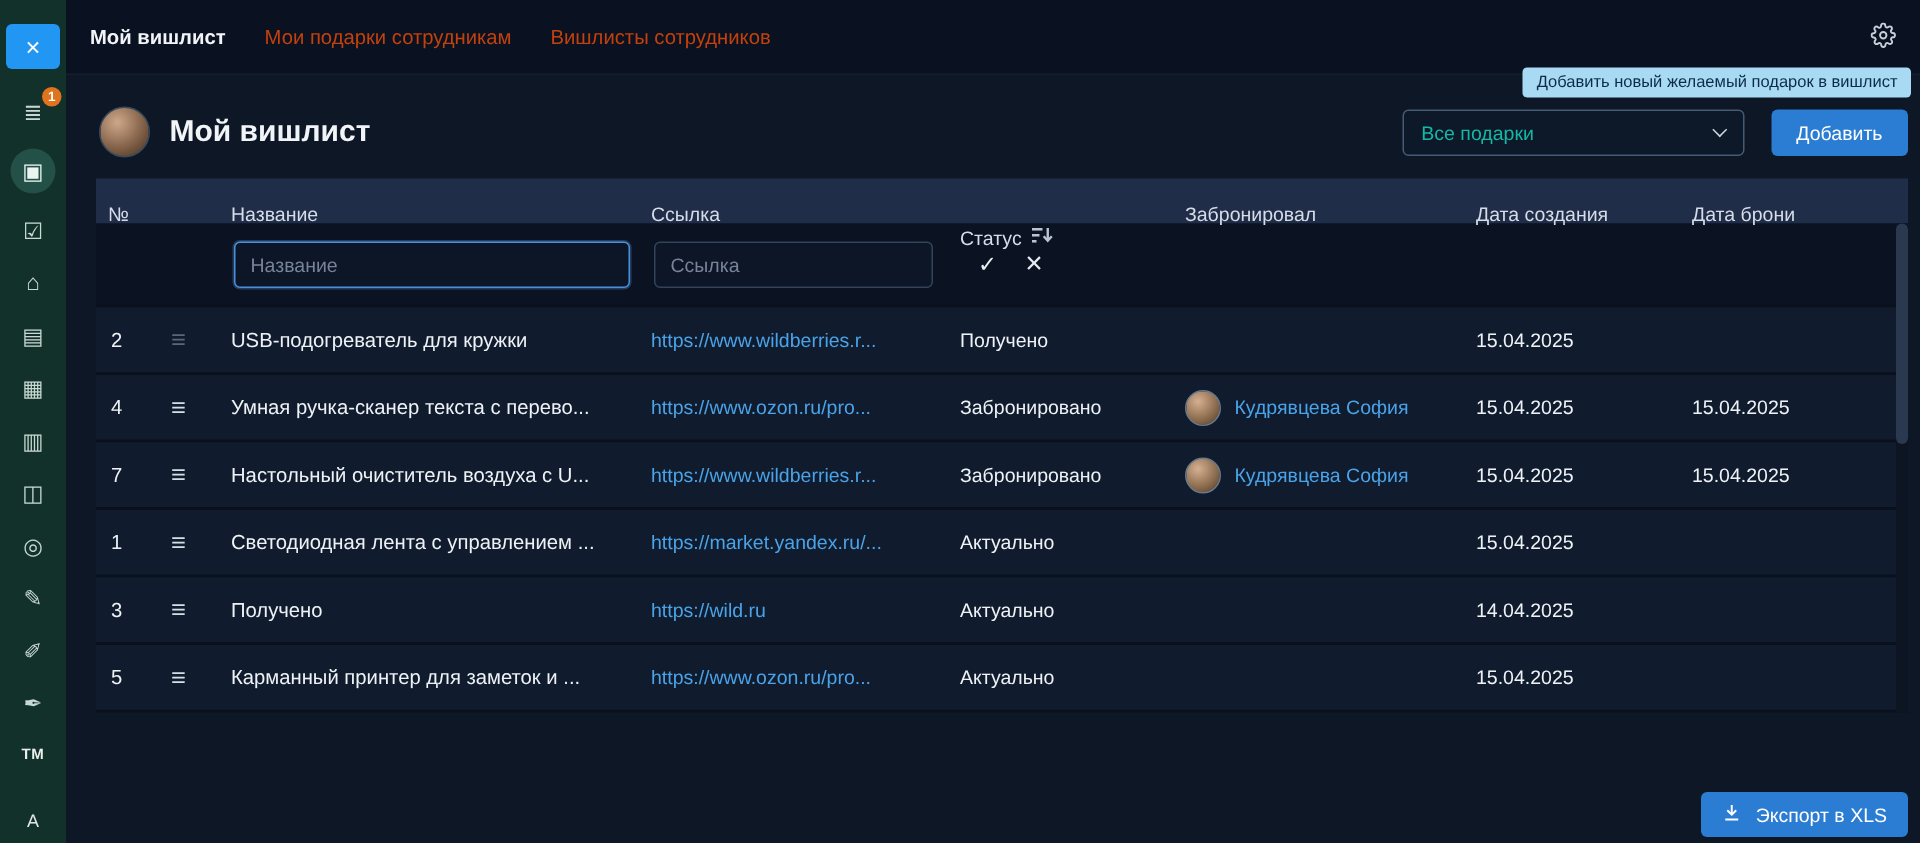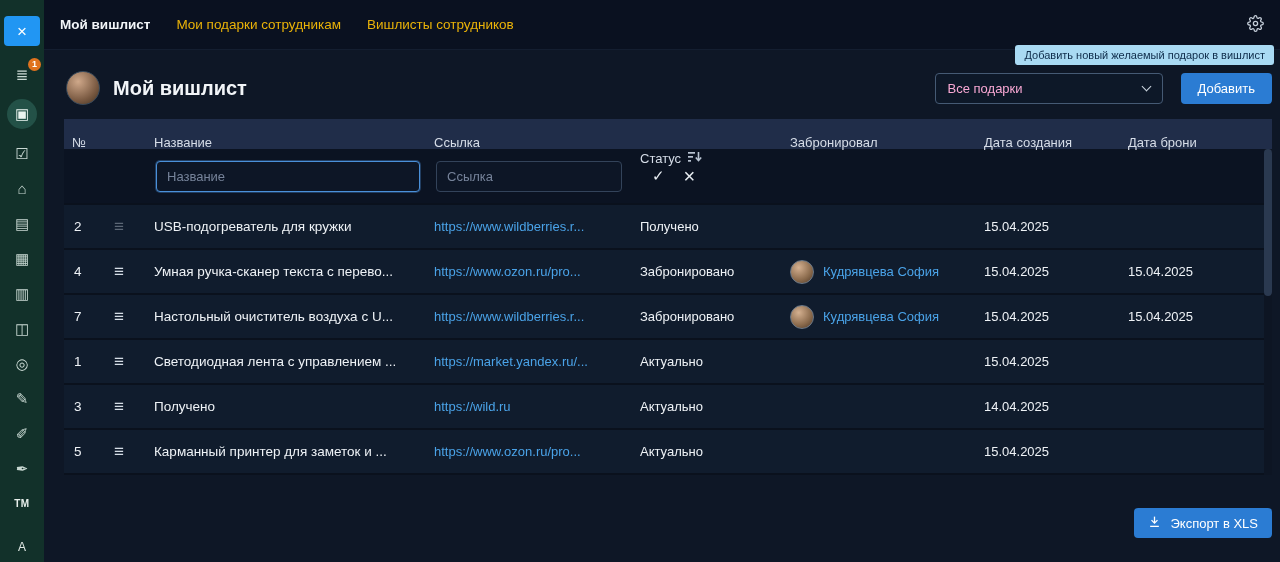--- a/index.html
+++ b/index.html
@@ -19,35 +19,35 @@
   .side-item.text-item { font-size:10px; font-weight:bold; color:#e8efec; letter-spacing:.5px; }
   .badge { position:absolute; top:-6px; right:-4px; background:#e0731e; color:#fff;
     min-width:13px; height:13px; border-radius:7px; font-size:9px; font-weight:bold;
     line-height:13px; text-align:center; padding:0 2px; }
   .sidebar-bottom { margin-top:auto; margin-bottom:8px; color:#dfe8e4; font-size:12px; }
 
   
   .main { flex:1; display:flex; flex-direction:column; position:relative; background:#0e1726; }
   .topbar { height:50px; display:flex; align-items:center; padding:0 16px; gap:26px;
     background:#0a1120; border-bottom:1px solid #141e30; }
-  .tab { font-size:13.5px; color:#eab308; cursor:pointer; white-space:nowrap; }
+  .tab { font-size:13.5px; color:#c2410c; cursor:pointer; white-space:nowrap; }
   .tab.active { color:#f2f5f8; font-weight:bold; }
   .gear-btn { margin-left:auto; background:none; border:none; cursor:pointer; display:flex; }
 
   .tooltip { position:absolute; top:45px; right:6px; background:#a9daf3; color:#0d2b49;
     font-size:11px; padding:4px 9px; border-radius:3px; z-index:5; white-space:nowrap; }
 
   .page-header { display:flex; align-items:center; margin:21px 8px 14px 22px; }
   .avatar-lg { width:34px; height:34px; border-radius:50%; flex-shrink:0;
     background:radial-gradient(circle at 35% 30%, #cfa88a, #7a5a42 62%, #40301f);
     border:1px solid #3a4a5a; }
   .page-title { font-size:20px; font-weight:bold; color:#f2f5f8; margin-left:13px; }
   .hdr-right { margin-left:auto; display:flex; align-items:center; gap:18px; }
   .select { width:228px; height:31px; background:#0d1828; border:1px solid #455a74;
-    border-radius:4px; color:#f9a8d4; font-size:13px; padding:0 12px; display:flex;
+    border-radius:4px; color:#14b8a6; font-size:13px; padding:0 12px; display:flex;
     align-items:center; justify-content:space-between; cursor:pointer; }
   .chevron { width:7px; height:7px; border-right:1.5px solid #cdd6e0;
     border-bottom:1.5px solid #cdd6e0; transform:rotate(45deg); margin-top:-4px; }
   .btn-primary { background:#2b7cd3; color:#fff; font-size:13px; height:31px;
     padding:0 17px; border-radius:4px; border:none; cursor:pointer; }
 
   
   .table { margin:0 8px 0 20px; position:relative; font-size:13px; }
   .grid { display:grid; grid-template-columns:50px 40px 280px 206px 150px 194px 144px 1fr;
     align-items:center; }
@@ -77,21 +77,21 @@
   .cell-link a, .reserver-name { color:#4aa3e8; text-decoration:none; cursor:pointer;
     font-size:13px; white-space:nowrap; }
   .cell-reserver { display:flex; align-items:center; gap:9px; }
   .avatar-sm { width:24px; height:24px; border-radius:50%; flex-shrink:0;
     background:radial-gradient(circle at 35% 30%, #d4b090, #8a6a4c 60%, #4a3526);
     border:1px solid #6a7888; }
   .scrollbar { position:absolute; right:0; top:30px; bottom:0; width:8px; background:#0d1523; }
   .scroll-thumb { position:absolute; top:0; left:0; width:8px; height:45%;
     background:#2a3950; border-radius:4px; cursor:pointer; }
 
-  .export-btn { position:absolute; right:8px; bottom:24px; display:flex; align-items:center;
+  .export-btn { position:absolute; right:8px; bottom:4px; display:flex; align-items:center;
     gap:9px; background:#2b7cd3; color:#fff; height:30px; padding:0 14px; border-radius:4px;
     border:none; font-size:13px; cursor:pointer; }
 </style>
 </head>
 <body>
 
 <div class="app">
 
   <aside class="sidebar">
     <button class="close-btn">×</button>

